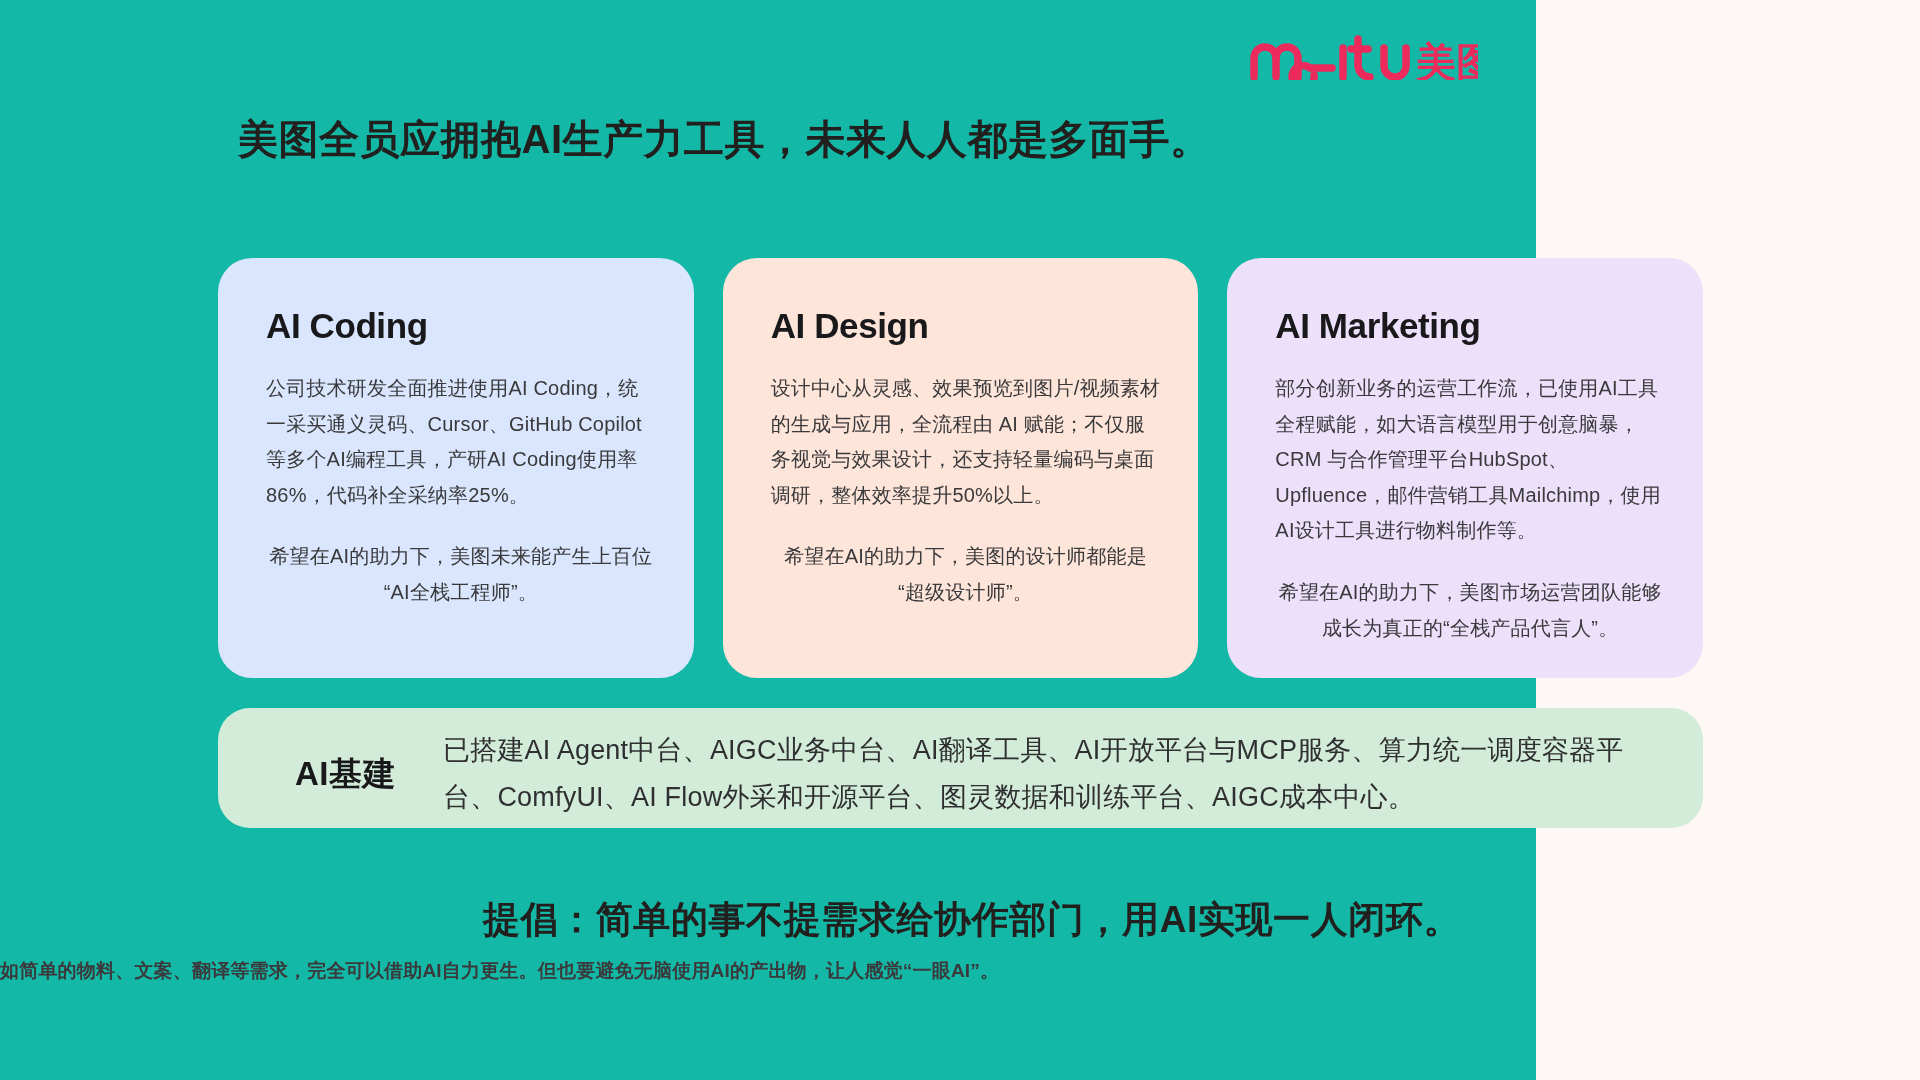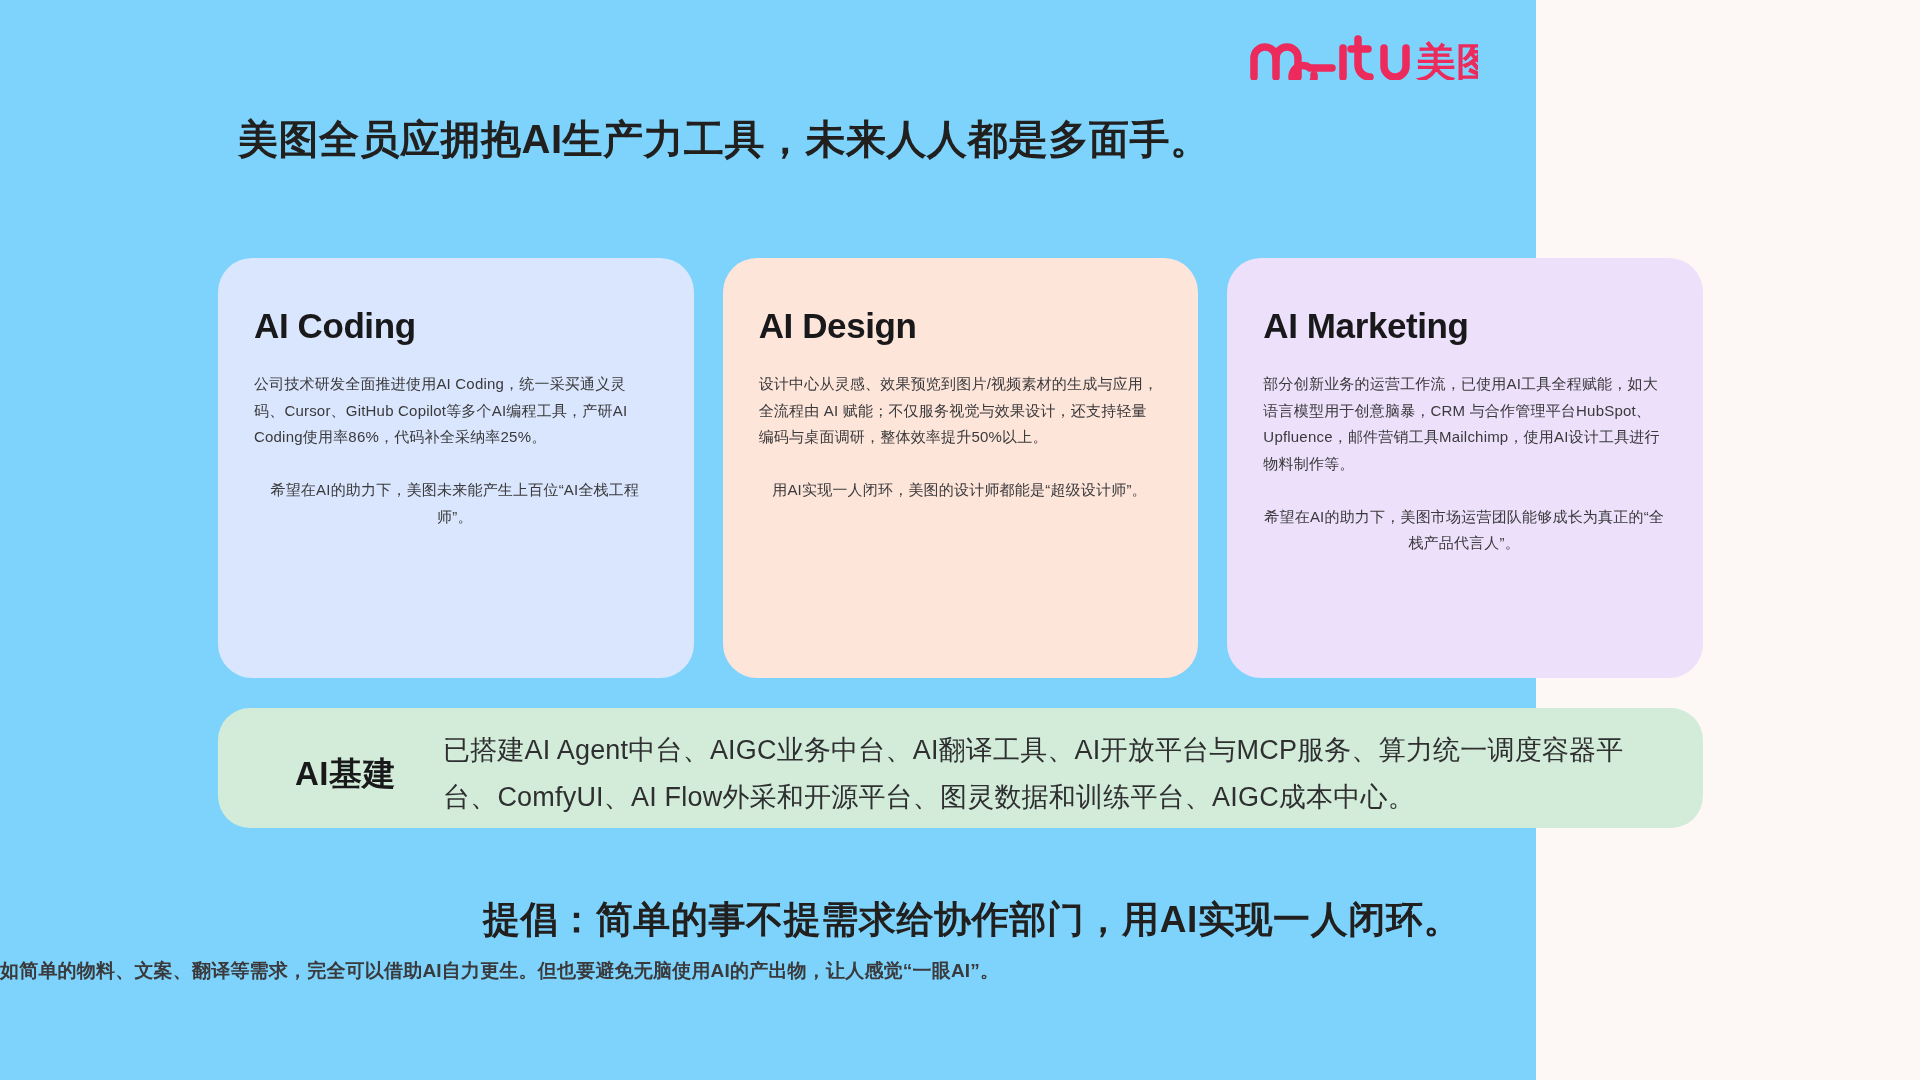--- a/index.html
+++ b/index.html
@@ -16,21 +16,21 @@
     font-family: "Liberation Sans", "DejaVu Sans", sans-serif;
     color: #2b2b2b;
     position: relative;
   }
 
   
   .slide {
     position: relative;
     width: 1536px;
     height: 1080px;
-    background: #7dd3fc;
+    background: #14b8a6;
   }
 
   
   .logo {
     position: absolute;
     top: 34px;
     right: 58px;
     display: flex;
     align-items: center;
     gap: 6px;
@@ -59,36 +59,36 @@
     left: 218px;
     width: 1485px;
     height: 420px;
     display: flex;
     gap: 29px;
   }
 
   .card {
     flex: 1 1 0;
     border-radius: 34px;
-    padding: 48px 38px 0 36px;
+    padding: 48px 38px 0 48px;
   }
   .card.blue   { background: #d9e6fd; }
   .card.peach  { background: #fde5da; }
   .card.lilac  { background: #ece0fb; }
 
   .card-title {
     font-size: 35px;
     font-weight: 700;
     letter-spacing: -0.4px;
     color: #19181a;
     margin-bottom: 25px;
   }
 
   .card-body {
-    font-size: 15px;
+    font-size: 20px;
     line-height: 1.78;
     color: #3a393b;
     letter-spacing: 0.2px;
   }
   .card-body p + p { margin-top: 26px; text-align: center; }
 
   
   .infra {
     position: absolute;
     top: 708px;
@@ -179,21 +179,21 @@
       <div class="card-body">
         <p>公司技术研发全面推进使用AI Coding，统一采买通义灵码、Cursor、GitHub Copilot等多个AI编程工具，产研AI Coding使用率86%，代码补全采纳率25%。</p>
         <p>希望在AI的助力下，美图未来能产生上百位“AI全栈工程师”。</p>
       </div>
     </section>
 
     <section class="card peach">
       <div class="card-title">AI Design</div>
       <div class="card-body">
         <p>设计中心从灵感、效果预览到图片/视频素材的生成与应用，全流程由 AI 赋能；不仅服务视觉与效果设计，还支持轻量编码与桌面调研，整体效率提升50%以上。</p>
-        <p>用AI实现一人闭环，美图的设计师都能是“超级设计师”。</p>
+        <p>希望在AI的助力下，美图的设计师都能是“超级设计师”。</p>
       </div>
     </section>
 
     <section class="card lilac">
       <div class="card-title">AI Marketing</div>
       <div class="card-body">
         <p>部分创新业务的运营工作流，已使用AI工具全程赋能，如大语言模型用于创意脑暴，CRM 与合作管理平台HubSpot、Upfluence，邮件营销工具Mailchimp，使用AI设计工具进行物料制作等。</p>
         <p>希望在AI的助力下，美图市场运营团队能够成长为真正的“全栈产品代言人”。</p>
       </div>
     </section>

